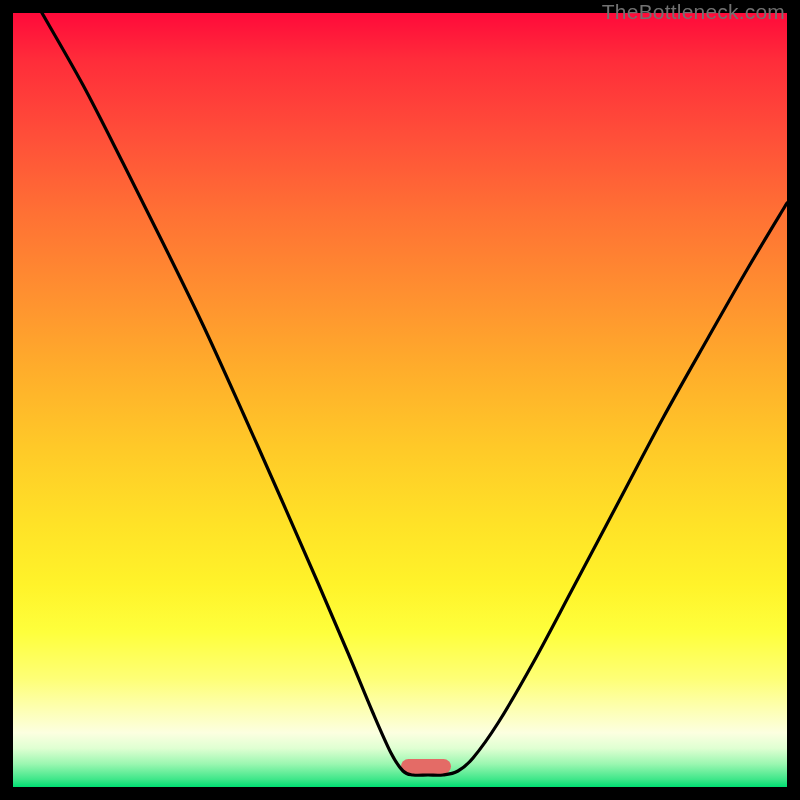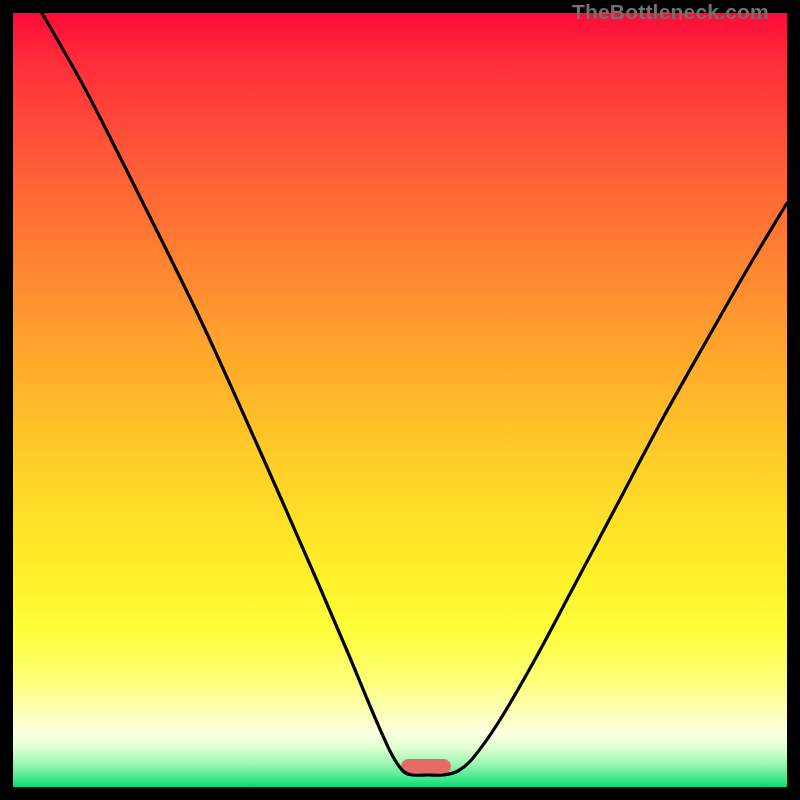--- a/index.html
+++ b/index.html
@@ -58,24 +58,24 @@
   .curve-svg {
     position: absolute;
     left: 13px;
     top: 13px;
     width: 774px;
     height: 774px;
   }
   .watermark {
     position: absolute;
     top: 0px;
-    right: 31px;
+    right: 15px;
     color: #717171;
     font-size: 21px;
-    font-weight: 700;
+    font-weight: 400;
     letter-spacing: 0.2px;
   }
 </style>
 </head>
 <body>
 
 <div class="frame"></div>
 <div class="plot-area"></div>
 <div class="marker-pill"></div>
 

